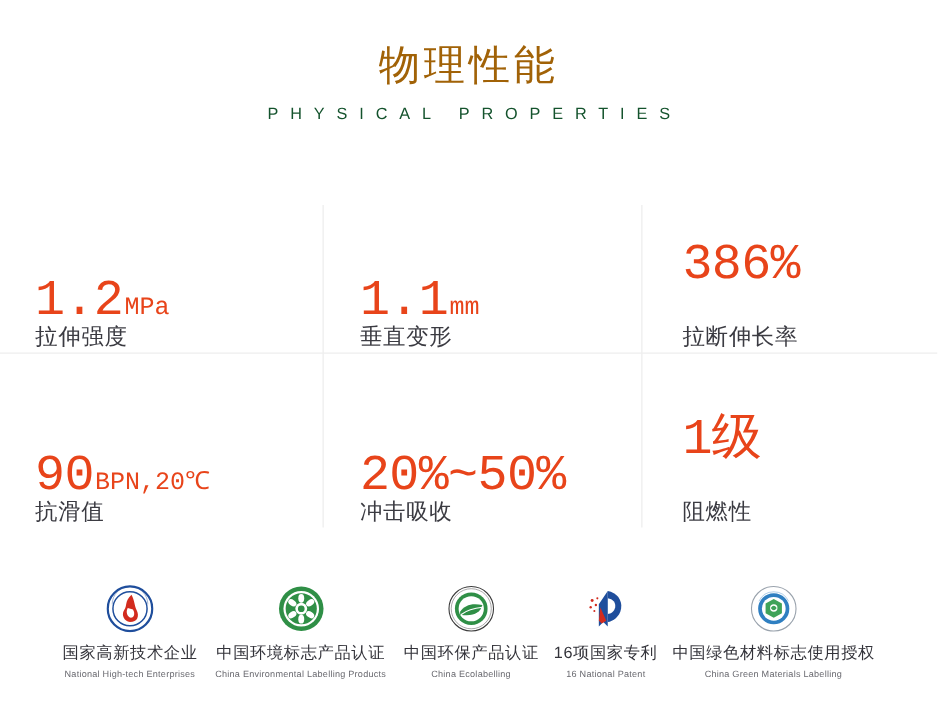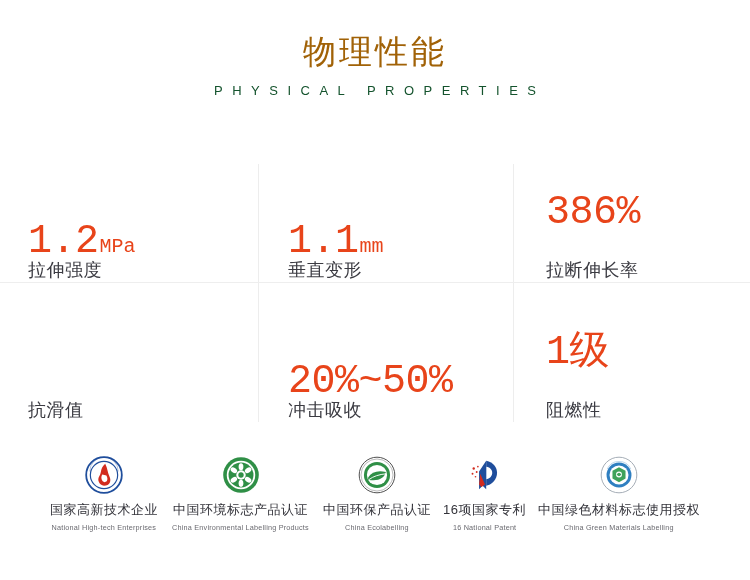--- a/index.html
+++ b/index.html
@@ -93,21 +93,21 @@
     top:140px;
     width:750px;
     height:1px;
     background:#eeeeee;
   }
 
   
   .certs {
     position:absolute;
     left:0;
-    top:456px;
+    top:468px;
     width:750px;
     height:95px;
     display:flex;
     align-items:flex-start;
     justify-content:center;
   }
   .cert {
     display:flex;
     flex-direction:column;
     align-items:center;
@@ -167,20 +167,24 @@
         <div class="spec-value">
           <span class="spec-num">386%</span>
           <span class="spec-unit"></span>
         </div>
         <div class="spec-label">拉断伸长率</div>
       </div>
     </div>
 
     <div class="specs-row">
       <div class="spec-cell c1">
+        <div class="spec-value">
+          <span class="spec-num">90</span>
+          <span class="spec-unit">BPN,20℃</span>
+        </div>
         <div class="spec-label">抗滑值</div>
       </div>
       <div class="spec-cell c2">
         <div class="spec-value">
           <span class="spec-num">20%~50%</span>
           <span class="spec-unit"></span>
         </div>
         <div class="spec-label">冲击吸收</div>
       </div>
       <div class="spec-cell c3">

